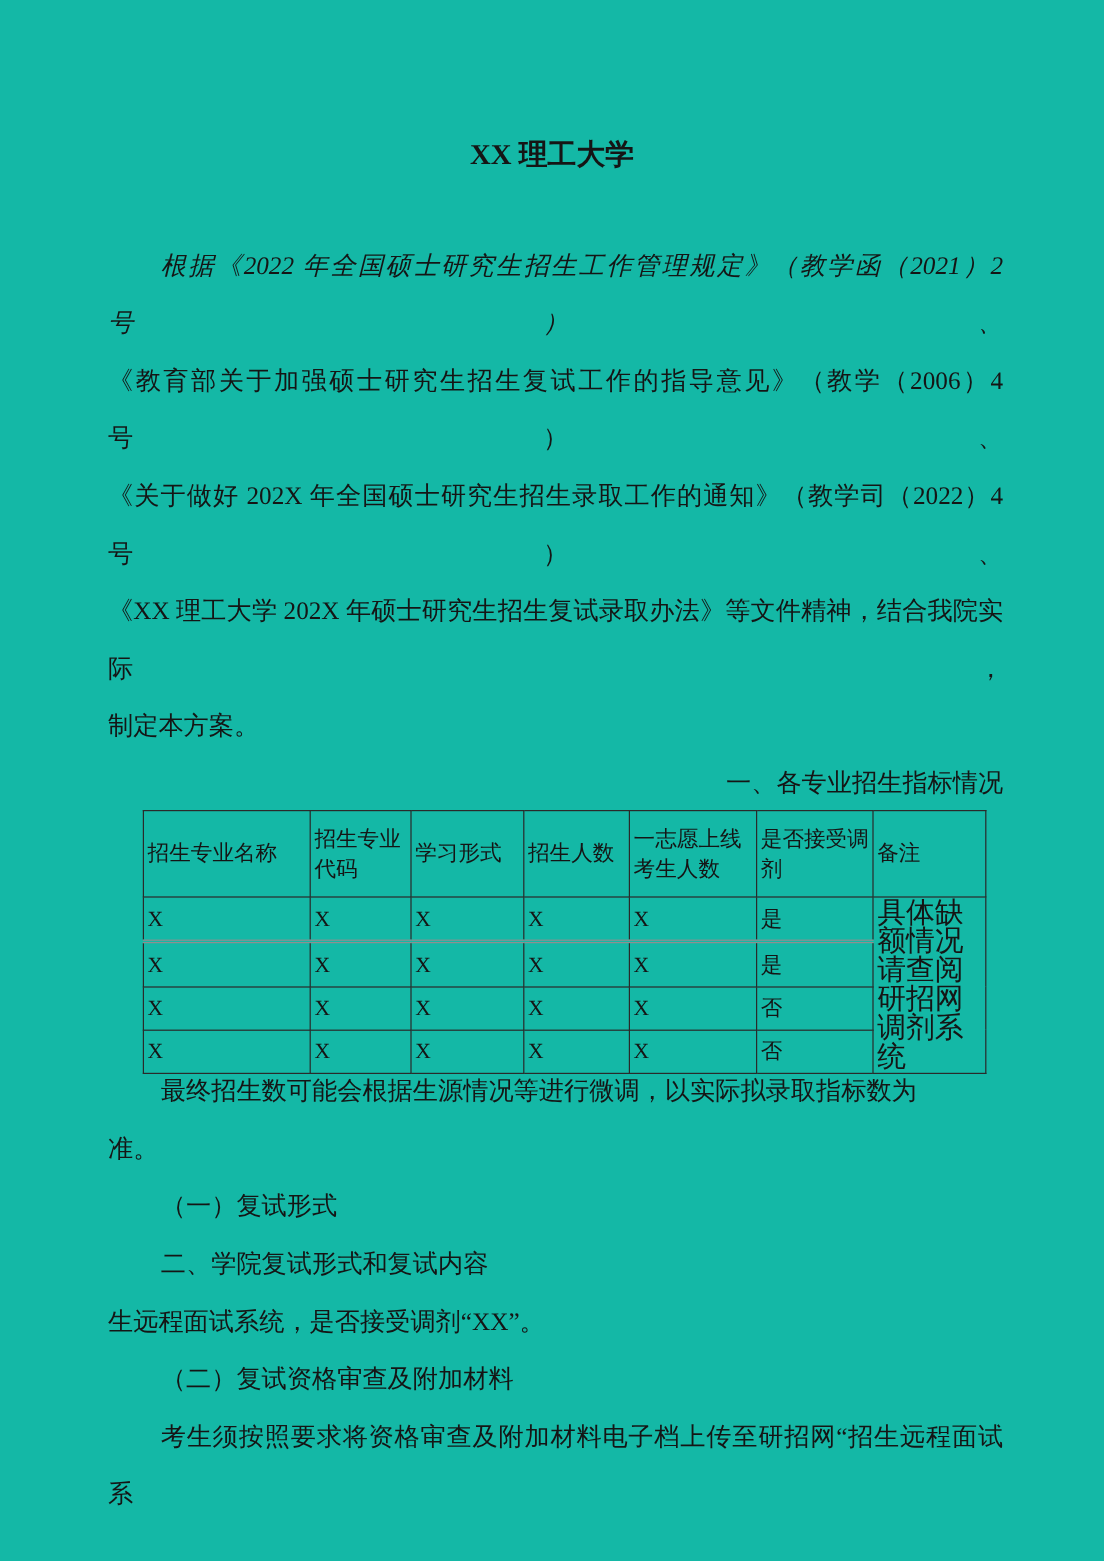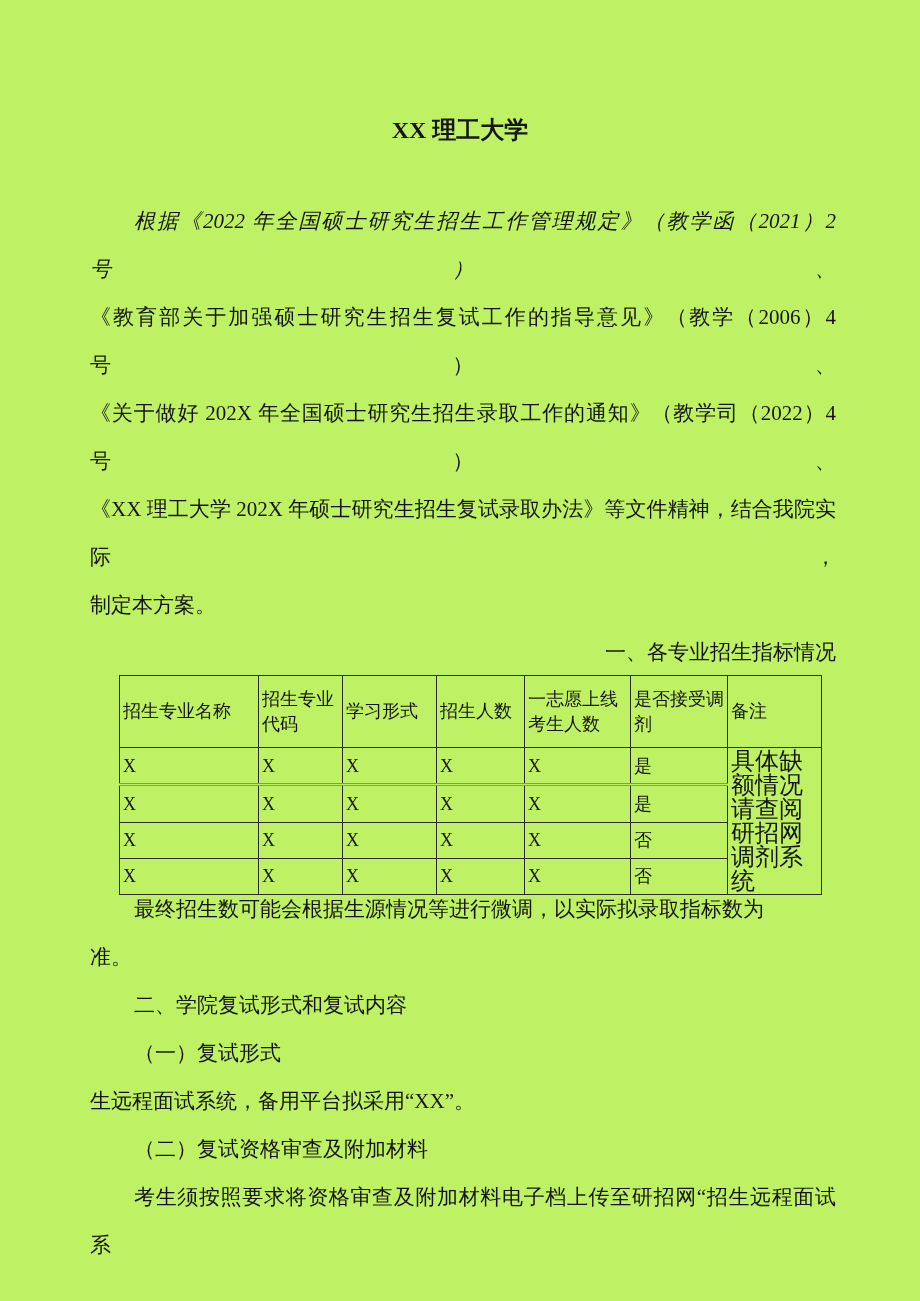--- a/index.html
+++ b/index.html
@@ -11,21 +11,21 @@
     width: 920px;
     height: 1301px;
     overflow: hidden;
     font-family: "Liberation Serif", "DejaVu Serif", serif;
     color: #151515;
   }
   .page {
     position: relative;
     width: 920px;
     height: 1301px;
-    background: #bef264;
+    background: #14b8a6;
   }
   .title {
     margin: 0;
     text-align: center;
     font-weight: bold;
     font-size: 24px;
     line-height: 52px;
   }
   .title.first { padding-top: 104px; }
   .content {
@@ -158,20 +158,20 @@
           <td>X</td>
           <td>X</td>
           <td>否</td>
         </tr>
       </tbody>
     </table>
 
     <p class="line indent note-start">最终招生数可能会根据生源情况等进行微调，以实际拟录取指标数为</p>
     <p class="line">准。</p>
 
+    <p class="line indent">（一）复试形式</p>
     <p class="line indent">二、学院复试形式和复试内容</p>
-    <p class="line indent">（一）复试形式</p>
-    <p class="line">生远程面试系统，备用平台拟采用“XX”。</p>
+    <p class="line">生远程面试系统，是否接受调剂“XX”。</p>
     <p class="line indent">（二）复试资格审查及附加材料</p>
     <p class="line indent just">考生须按照要求将资格审查及附加材料电子档上传至研招网“招生远程面试系</p>
 
   </div>
 </div>
 
 </body></html>

